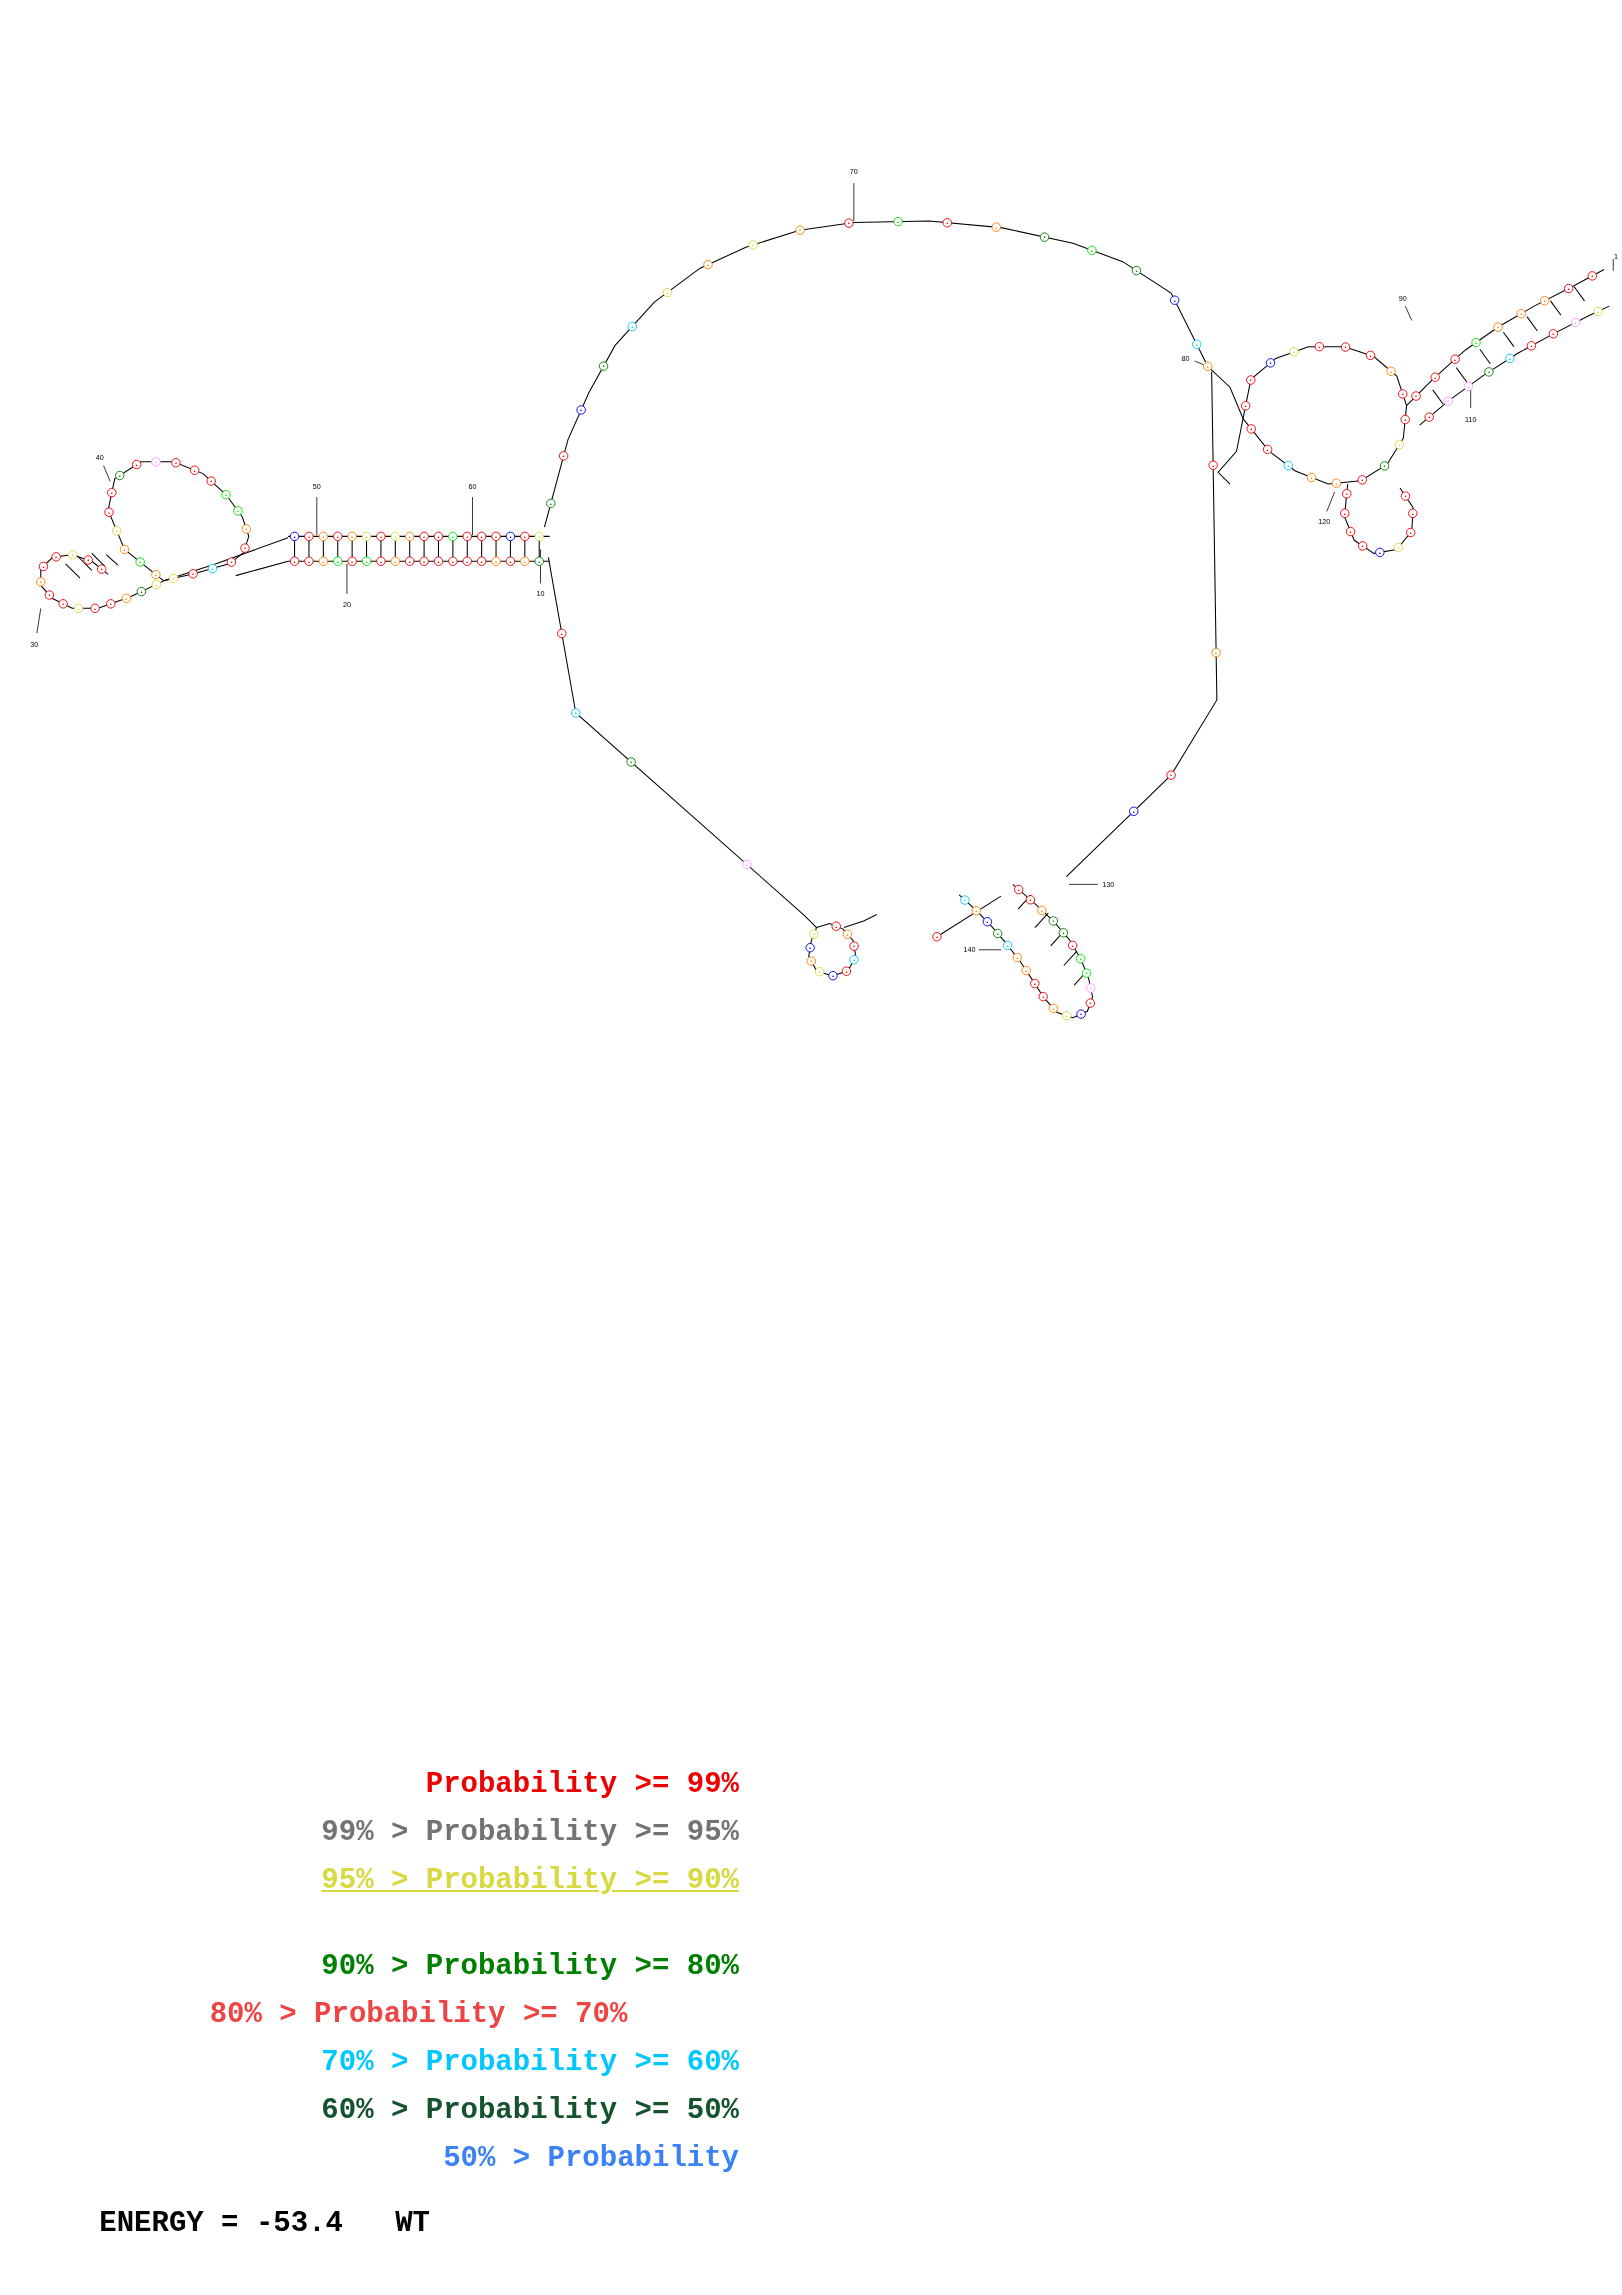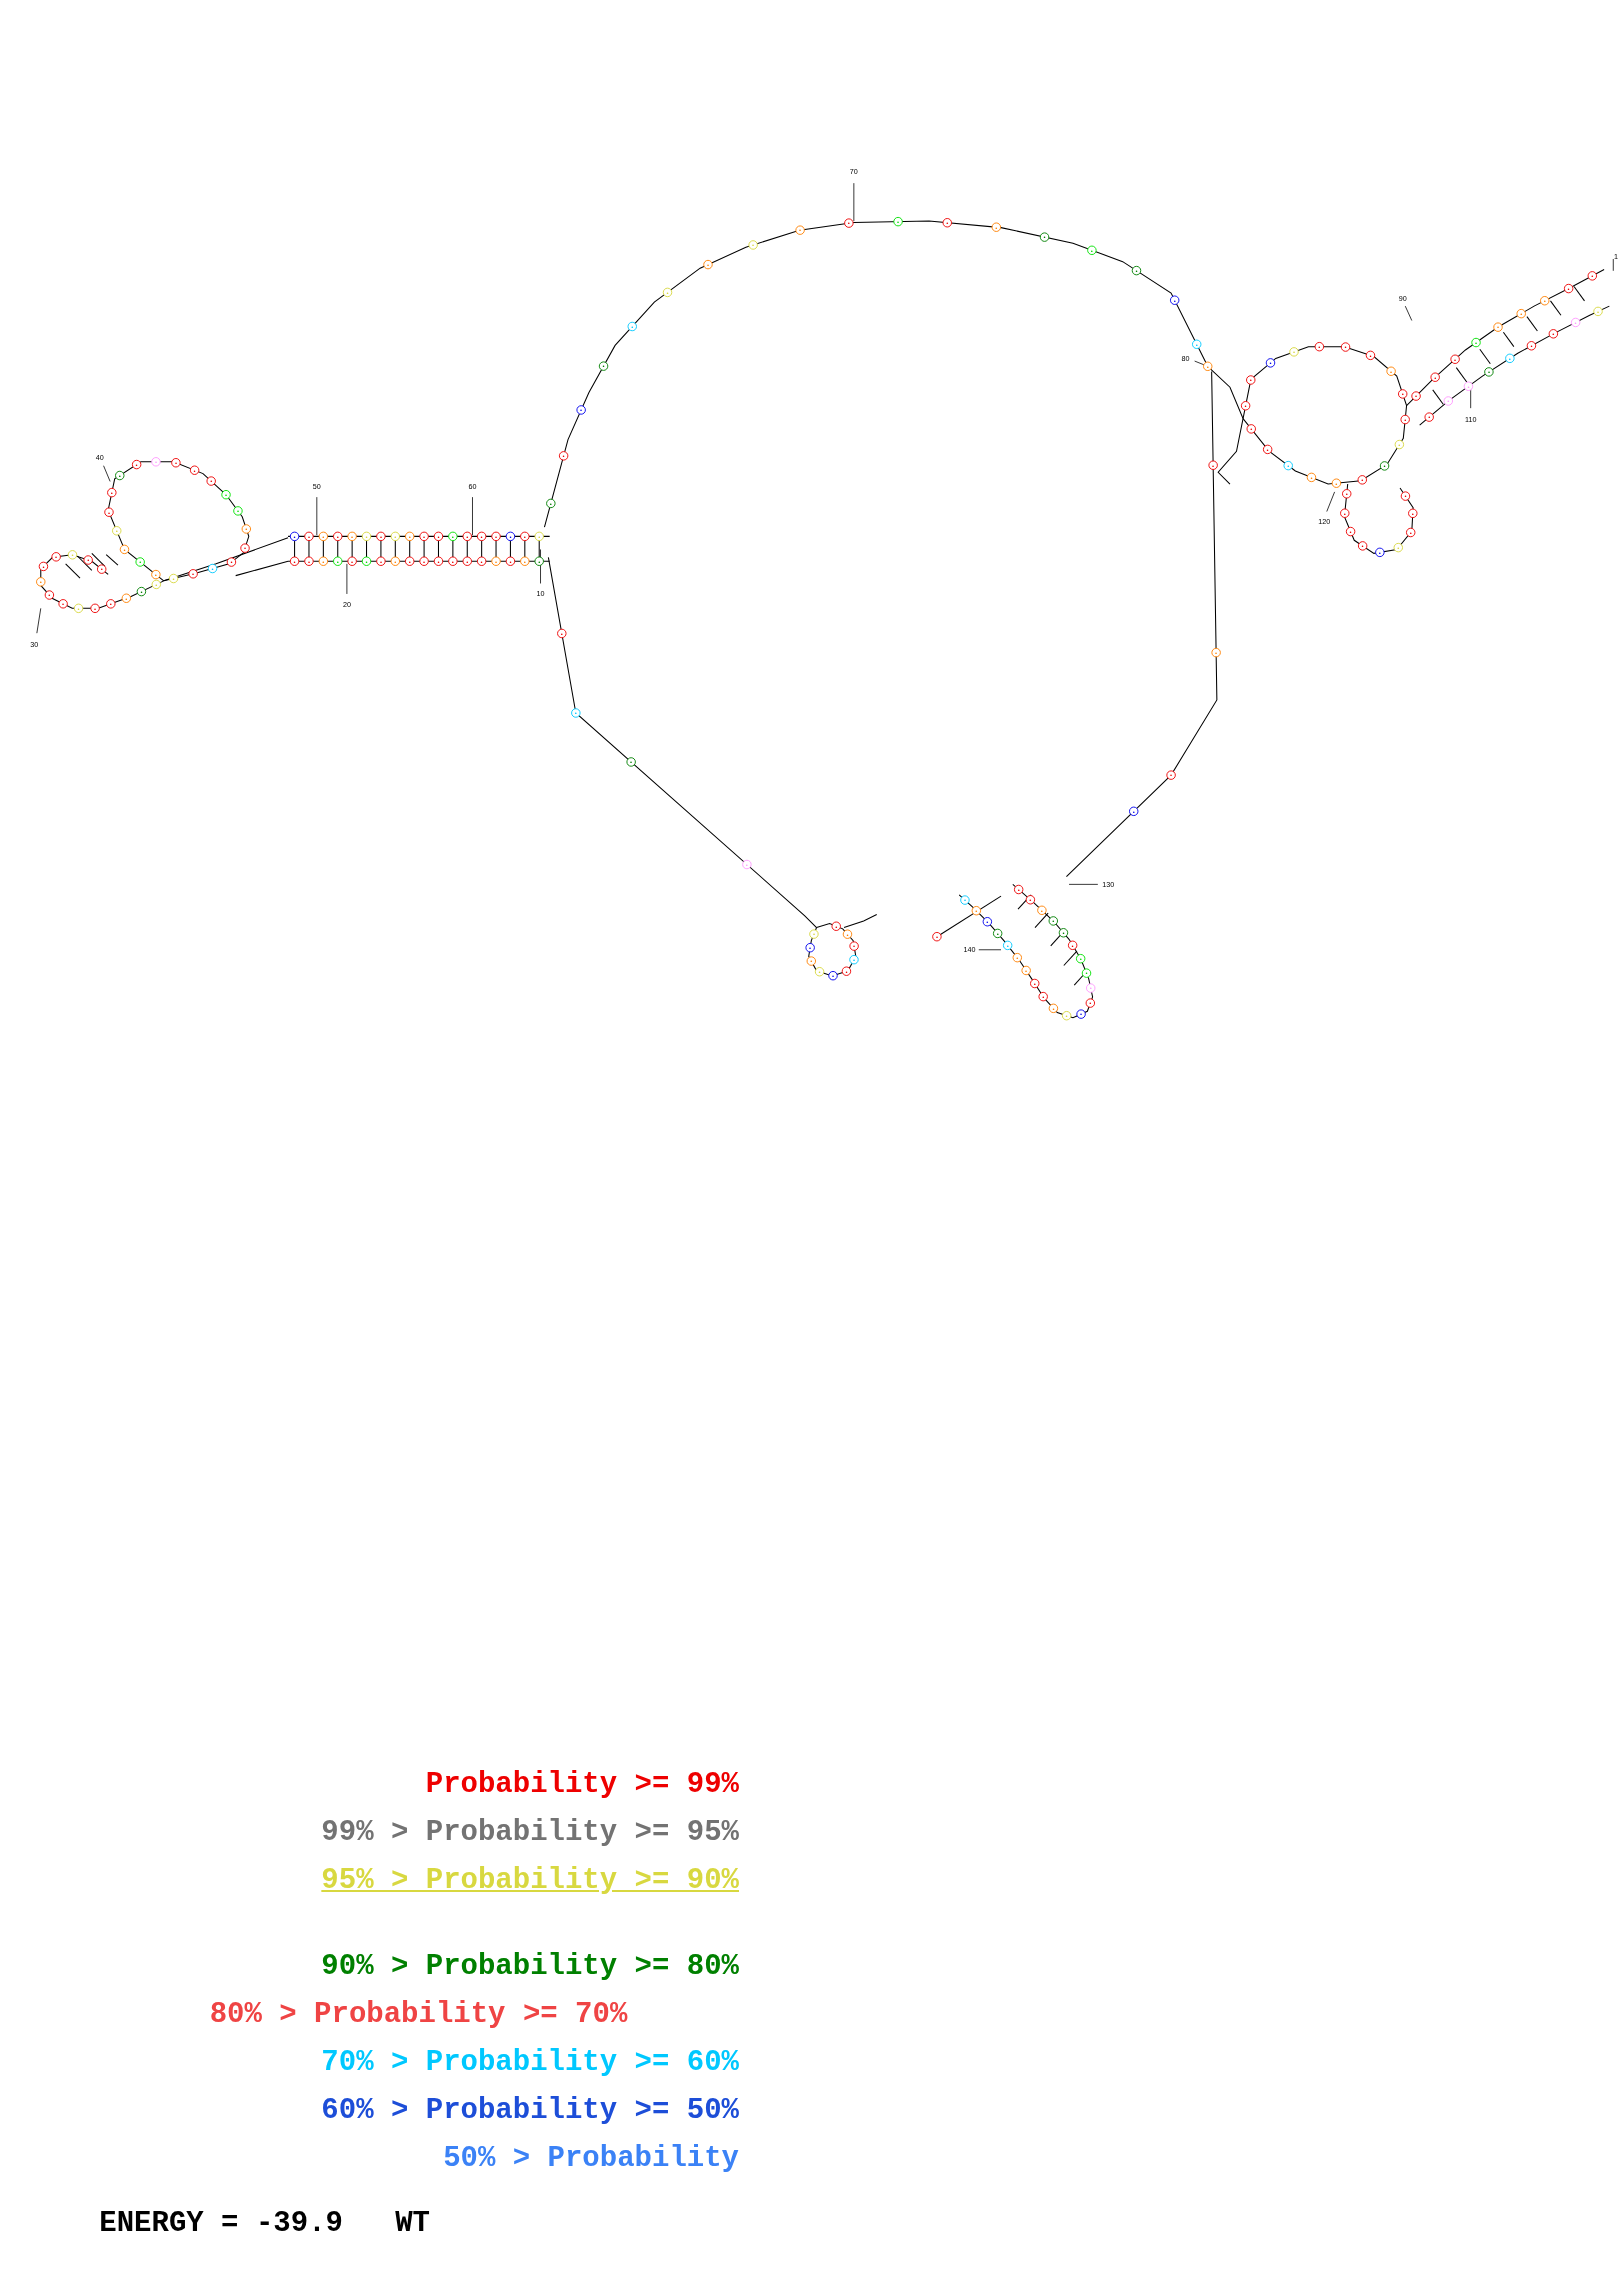--- a/index.html
+++ b/index.html
@@ -546,17 +546,17 @@
 </svg>
 </div>
 
 <div id="legend">
   <div class="legend-row" style="color: rgb(238, 0, 0);"><span>Probability &gt;= 99%</span></div>
   <div class="legend-row" style="color: #737373;"><span>99% &gt; Probability &gt;= 95%</span></div>
   <div class="legend-row" style="color: rgb(216, 216, 64); text-decoration: underline;"><span>95% &gt; Probability &gt;= 90%</span></div>
   <div class="legend-row" style="color: rgb(0, 128, 0); margin-top: 38px;"><span>90% &gt; Probability &gt;= 80%</span></div>
   <div class="legend-row" style="color: #ef4444; text-align: center;"><span>80% &gt; Probability &gt;= 70%</span></div>
   <div class="legend-row" style="color: rgb(0, 200, 255);"><span>70% &gt; Probability &gt;= 60%</span></div>
-  <div class="legend-row" style="color: #1d4ed8;"><span>60% &gt; Probability &gt;= 50%</span></div>
+  <div class="legend-row" style="color: #14532d;"><span>60% &gt; Probability &gt;= 50%</span></div>
   <div class="legend-row" style="color: #3b82f6;"><span>50% &gt; Probability</span></div>
-  <div class="energy-row">ENERGY = -39.9   WT</div>
+  <div class="energy-row">ENERGY = -53.4   WT</div>
 </div>
 
 
 </body></html>

